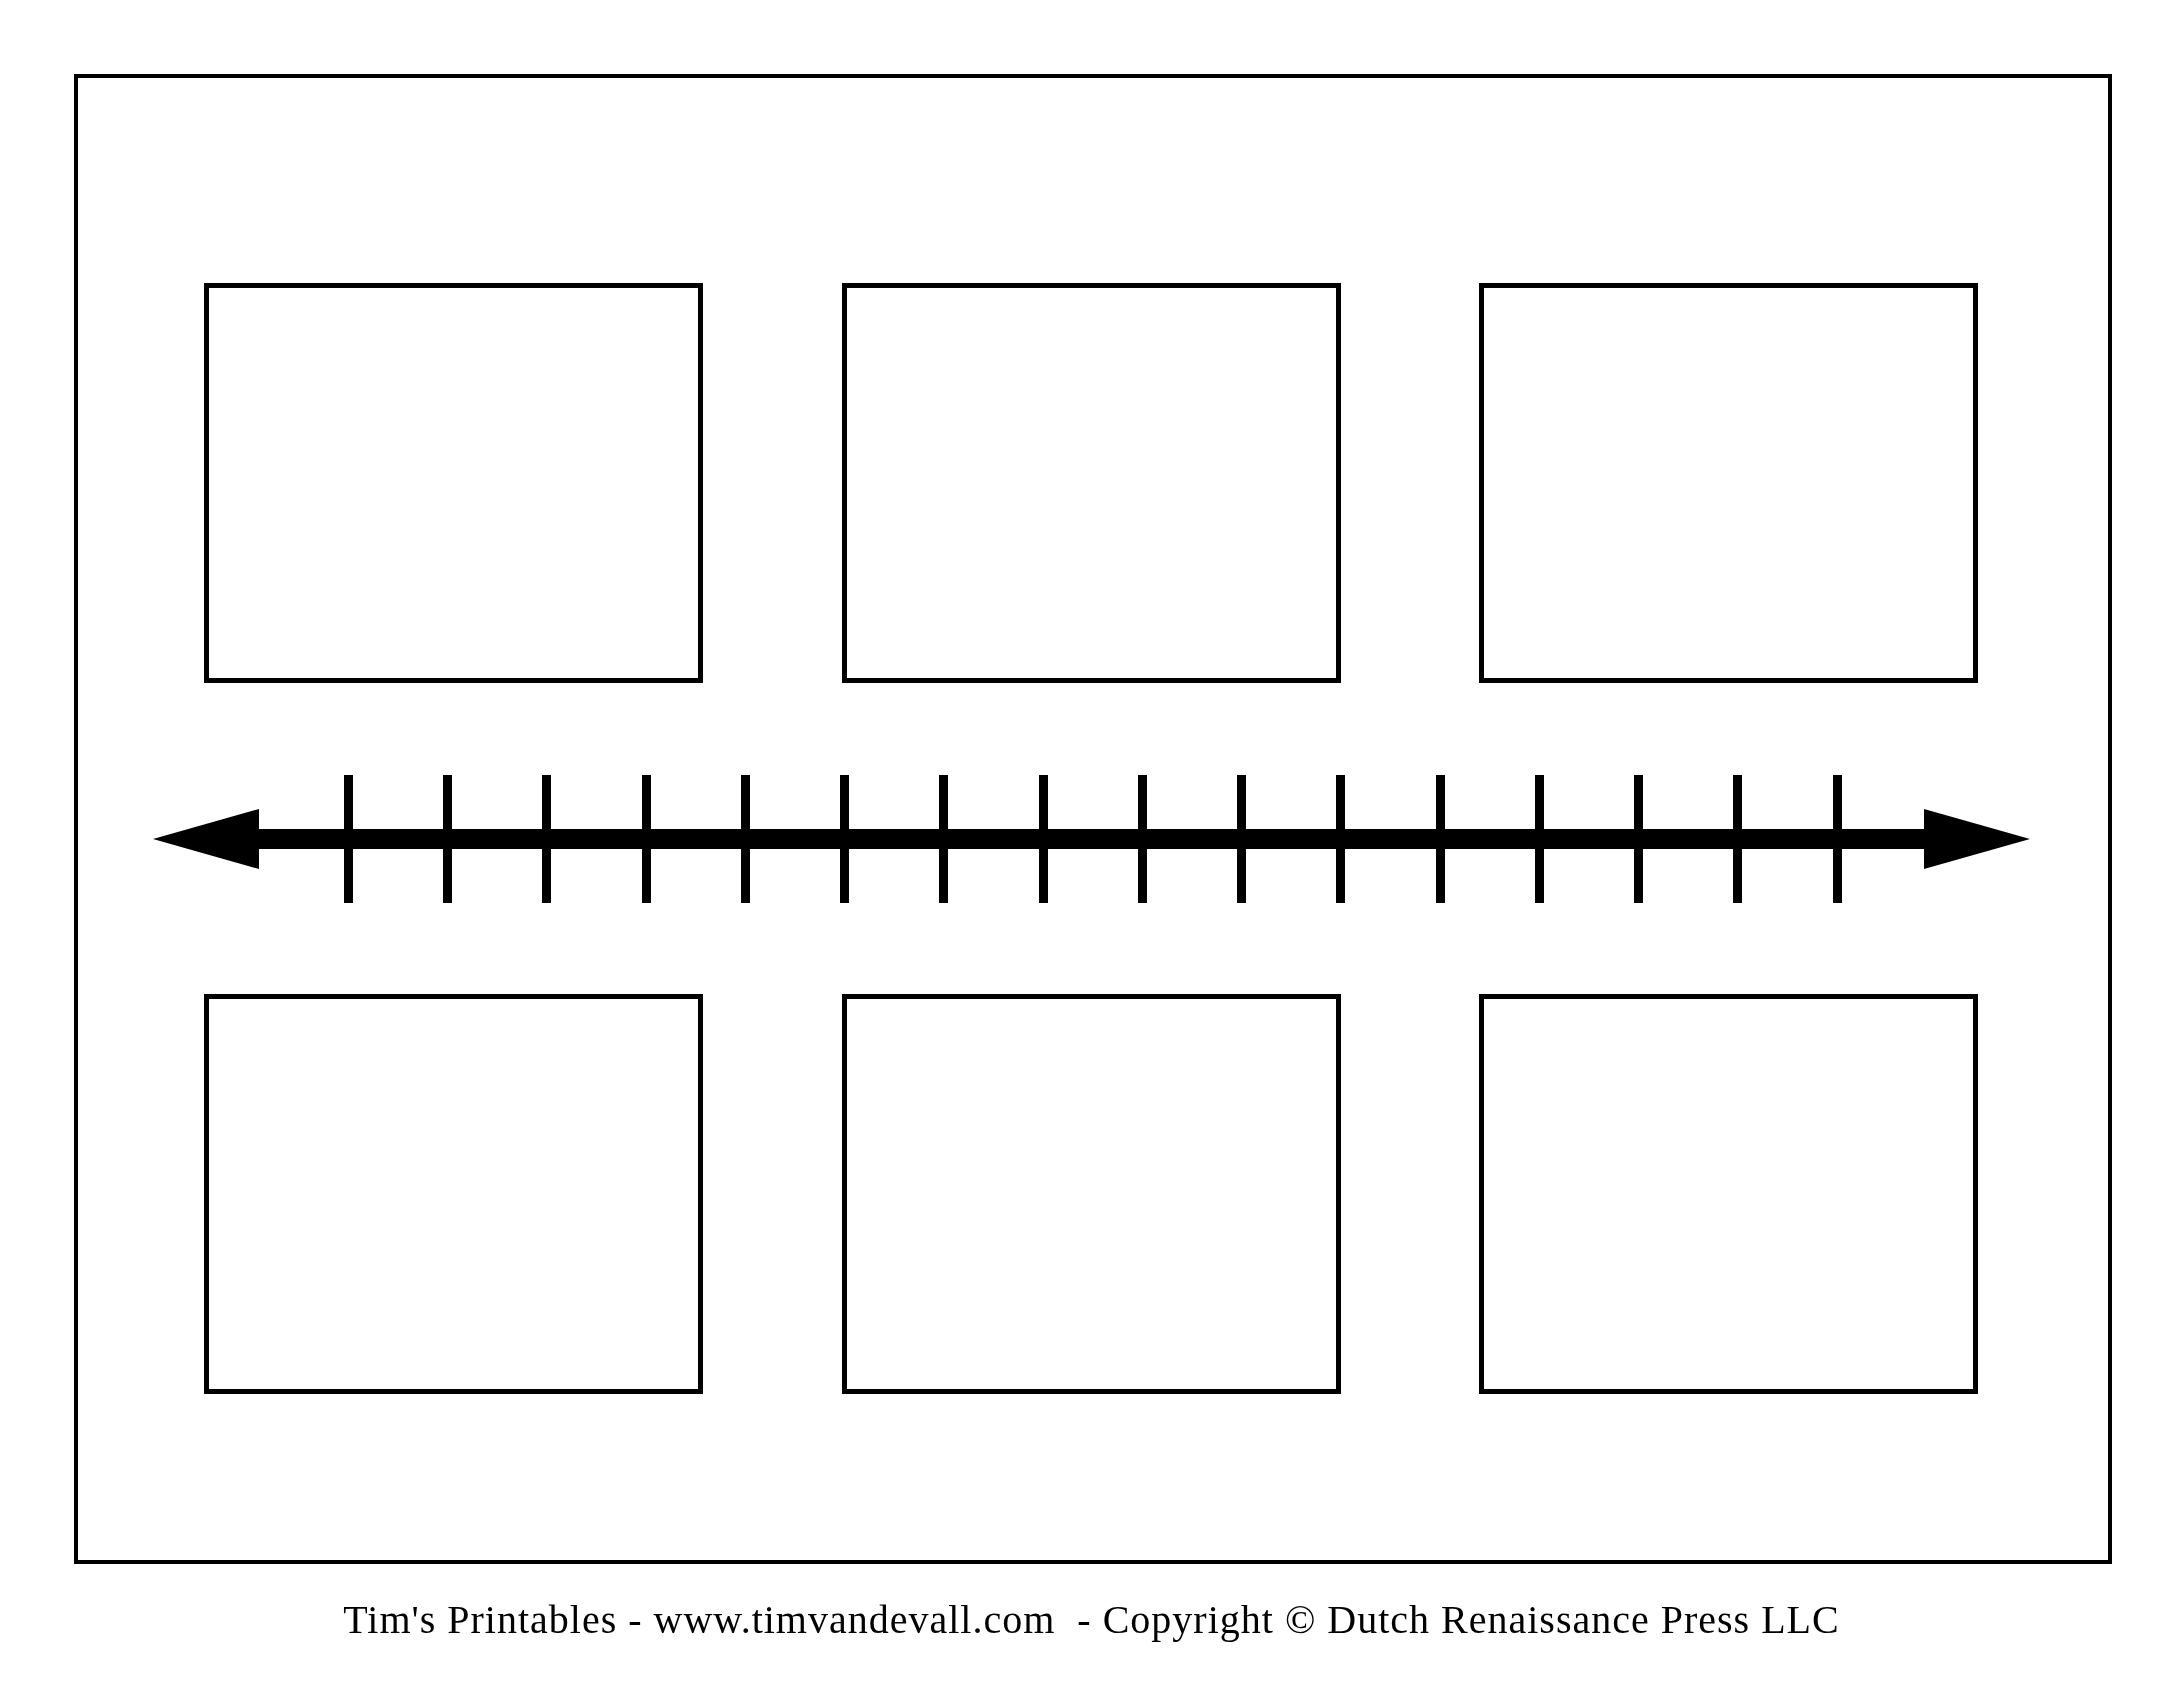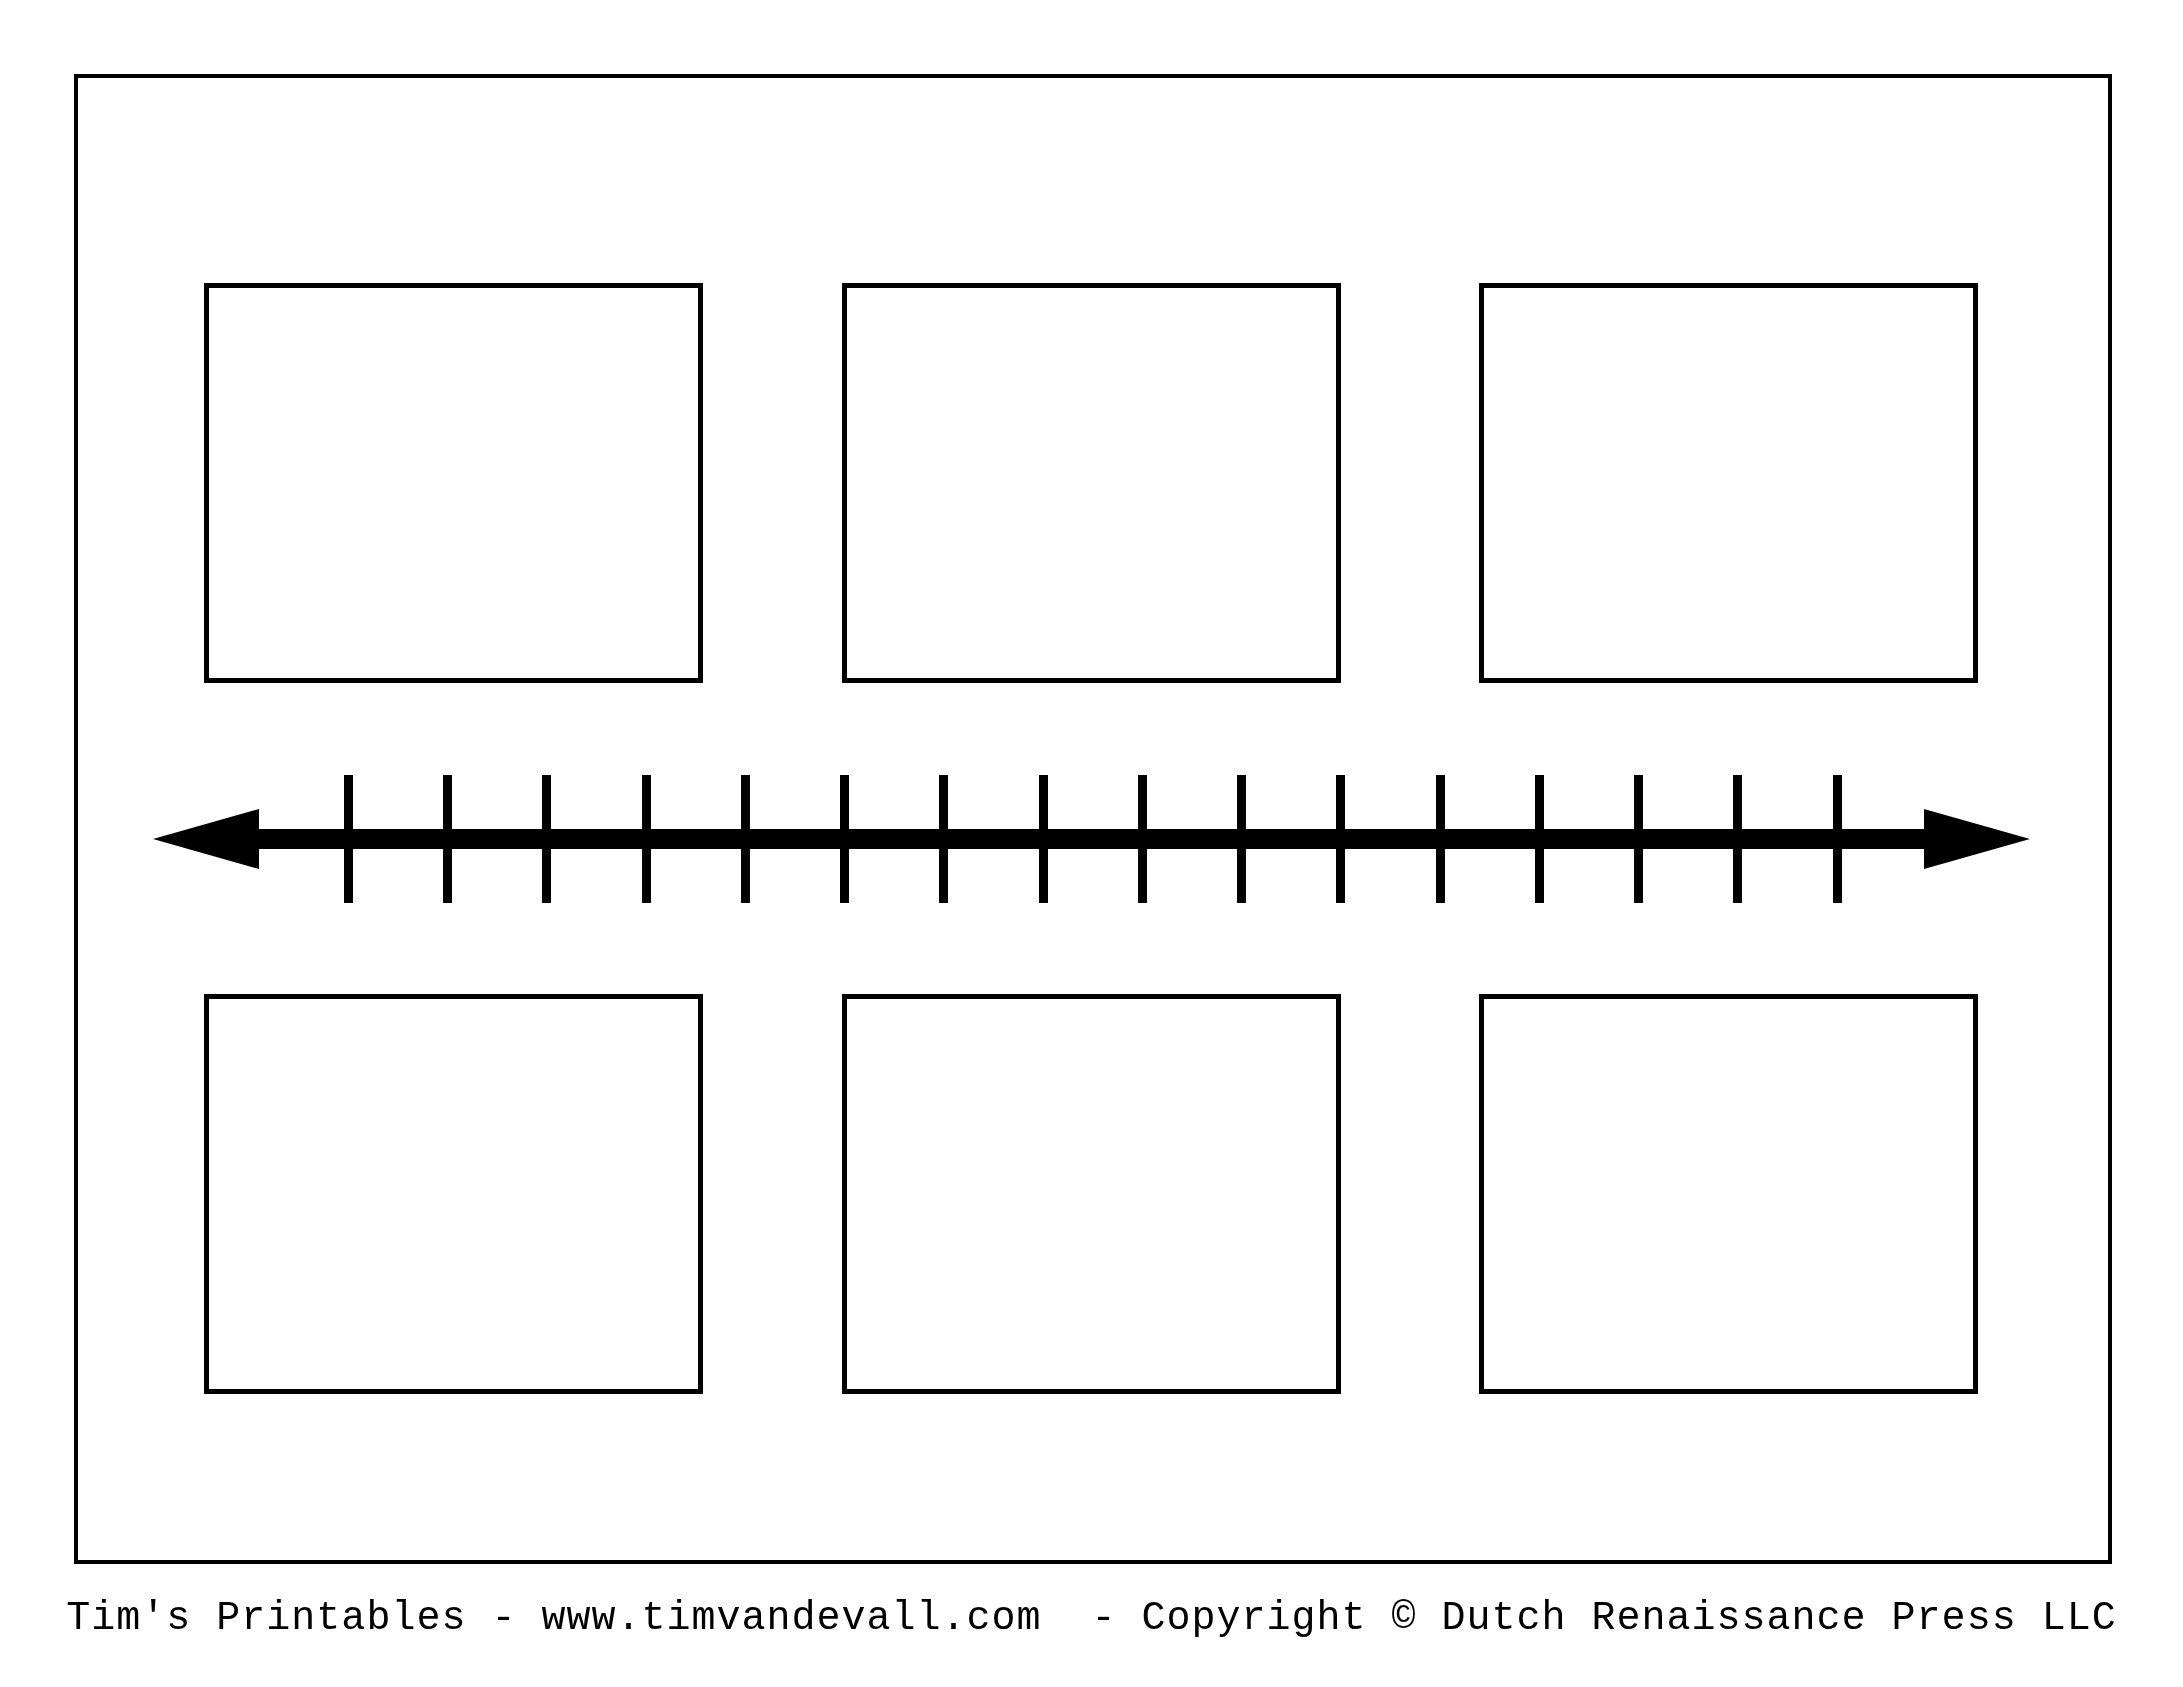--- a/index.html
+++ b/index.html
@@ -5,21 +5,21 @@
   html, body {
     margin: 0;
     padding: 0;
     background: #ffffff;
   }
   .canvas {
     position: relative;
     width: 2183px;
     height: 1687px;
     background: #ffffff;
-    font-family: Liberation Mono, monospace;
+    font-family: Liberation Serif, serif;
     overflow: hidden;
   }
   .page-border {
     position: absolute;
     left: 74px;
     top: 74px;
     width: 2038px;
     height: 1490px;
     box-sizing: border-box;
     border: 4.6px solid #000000;

